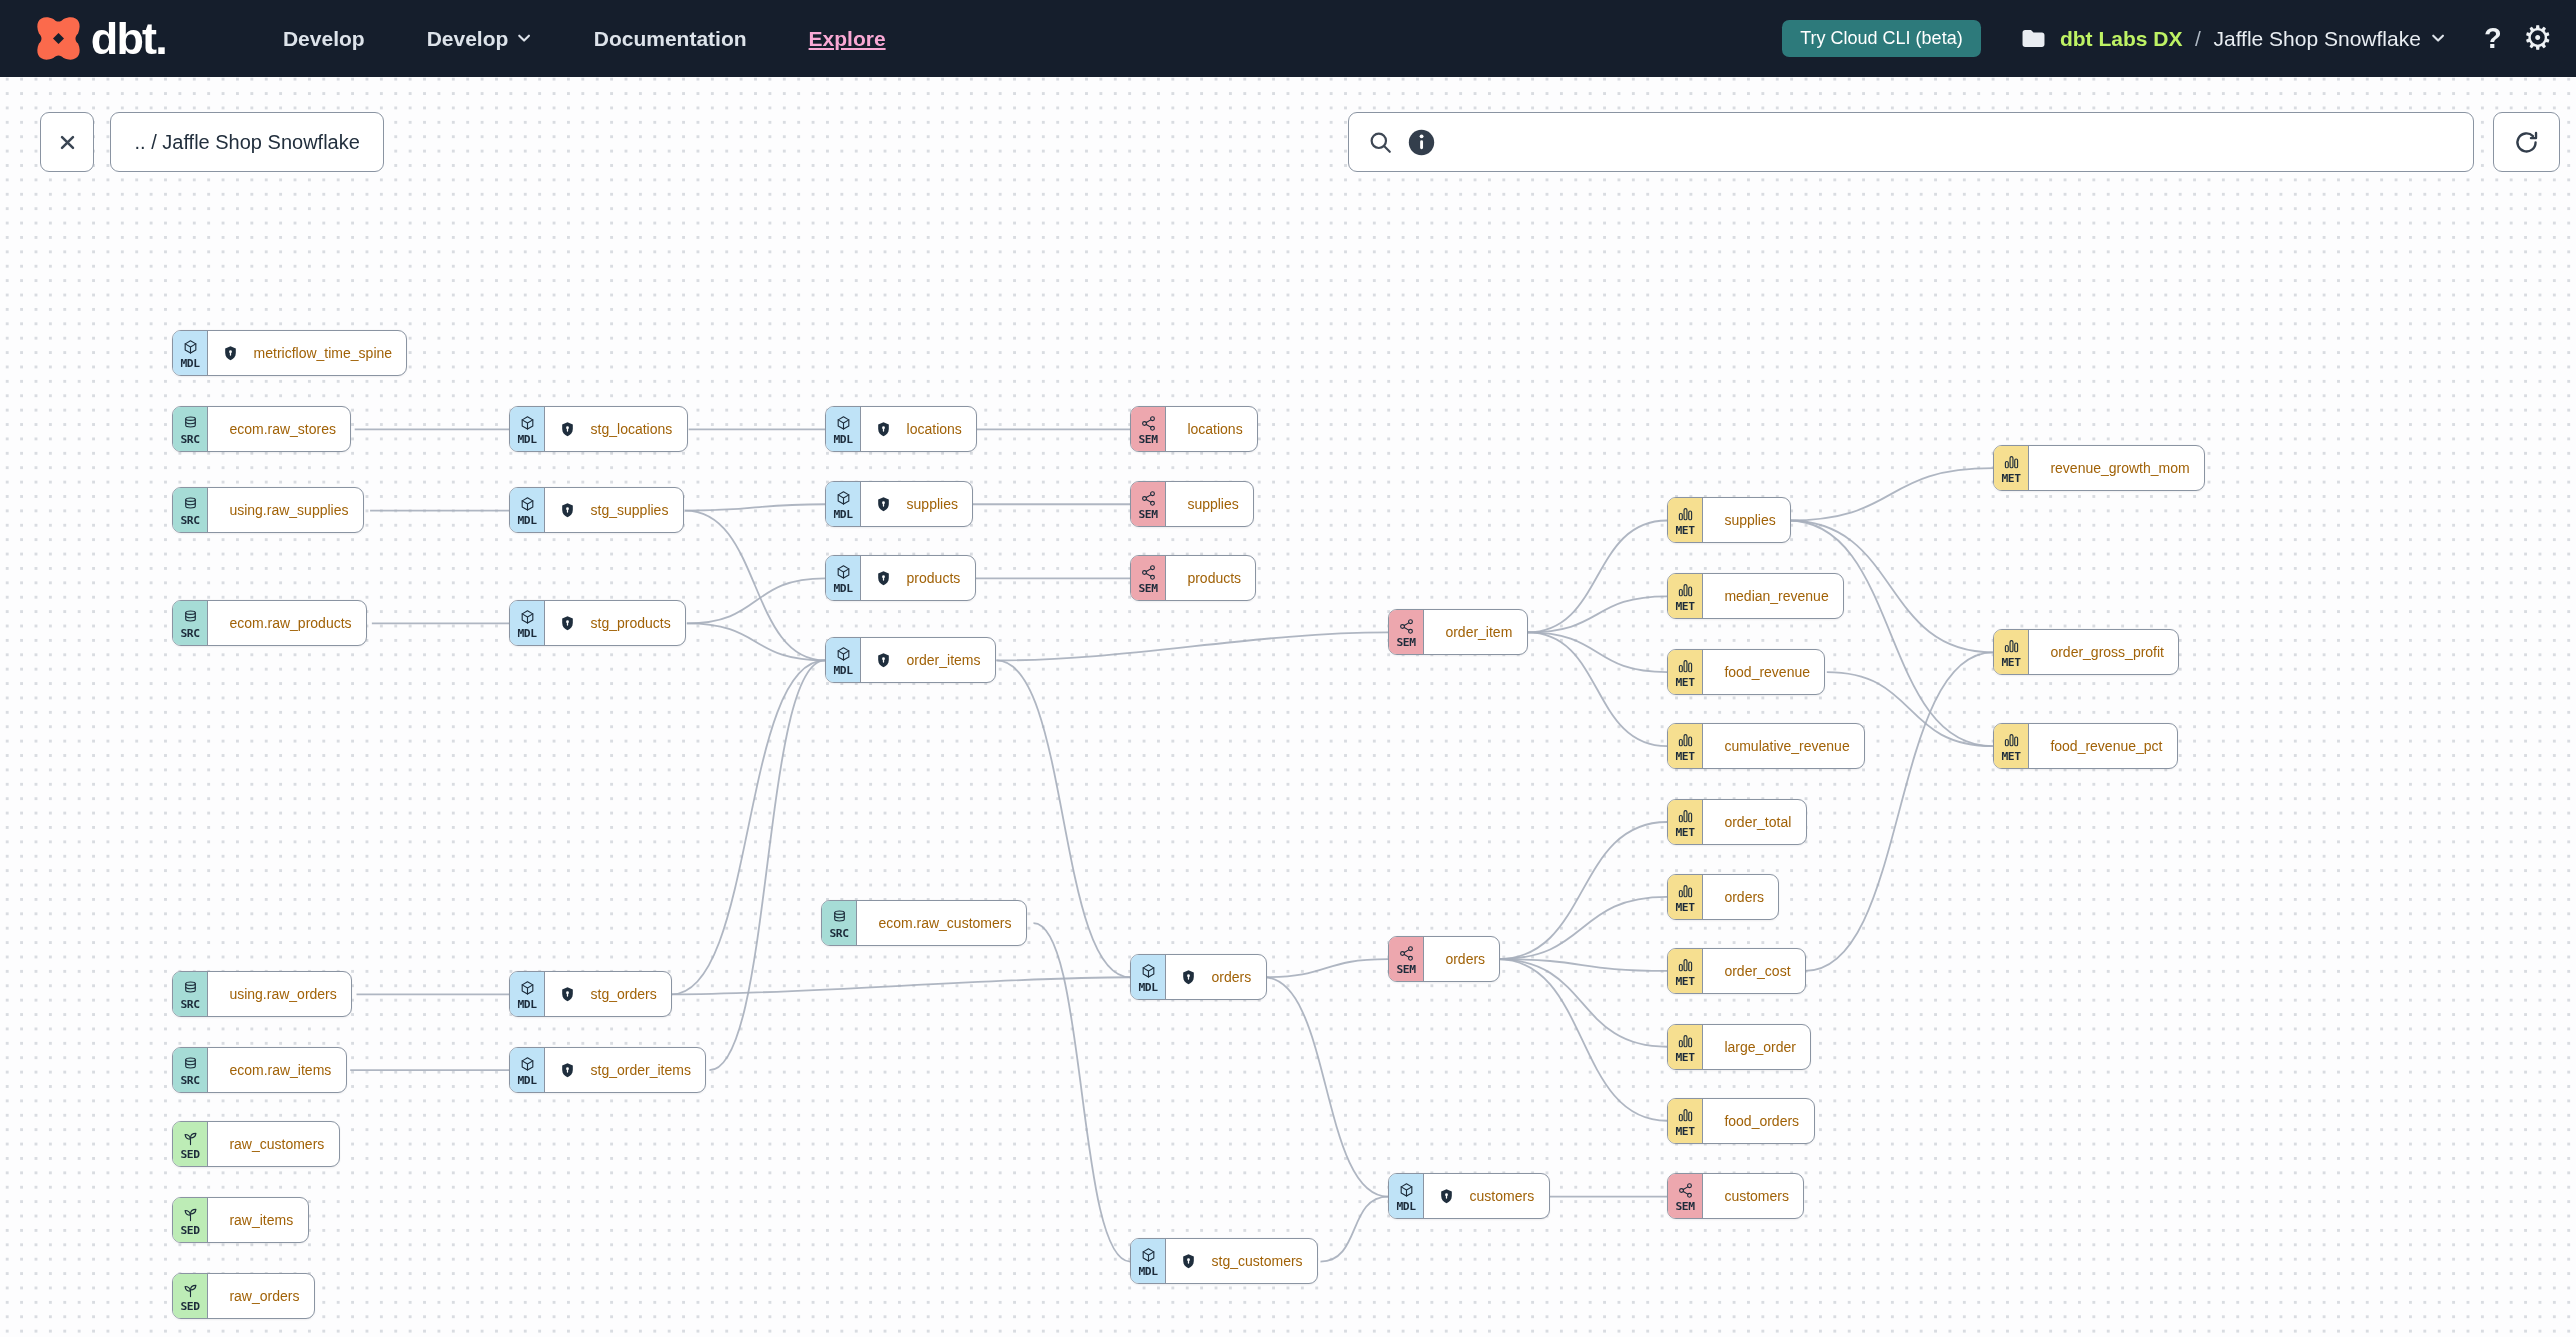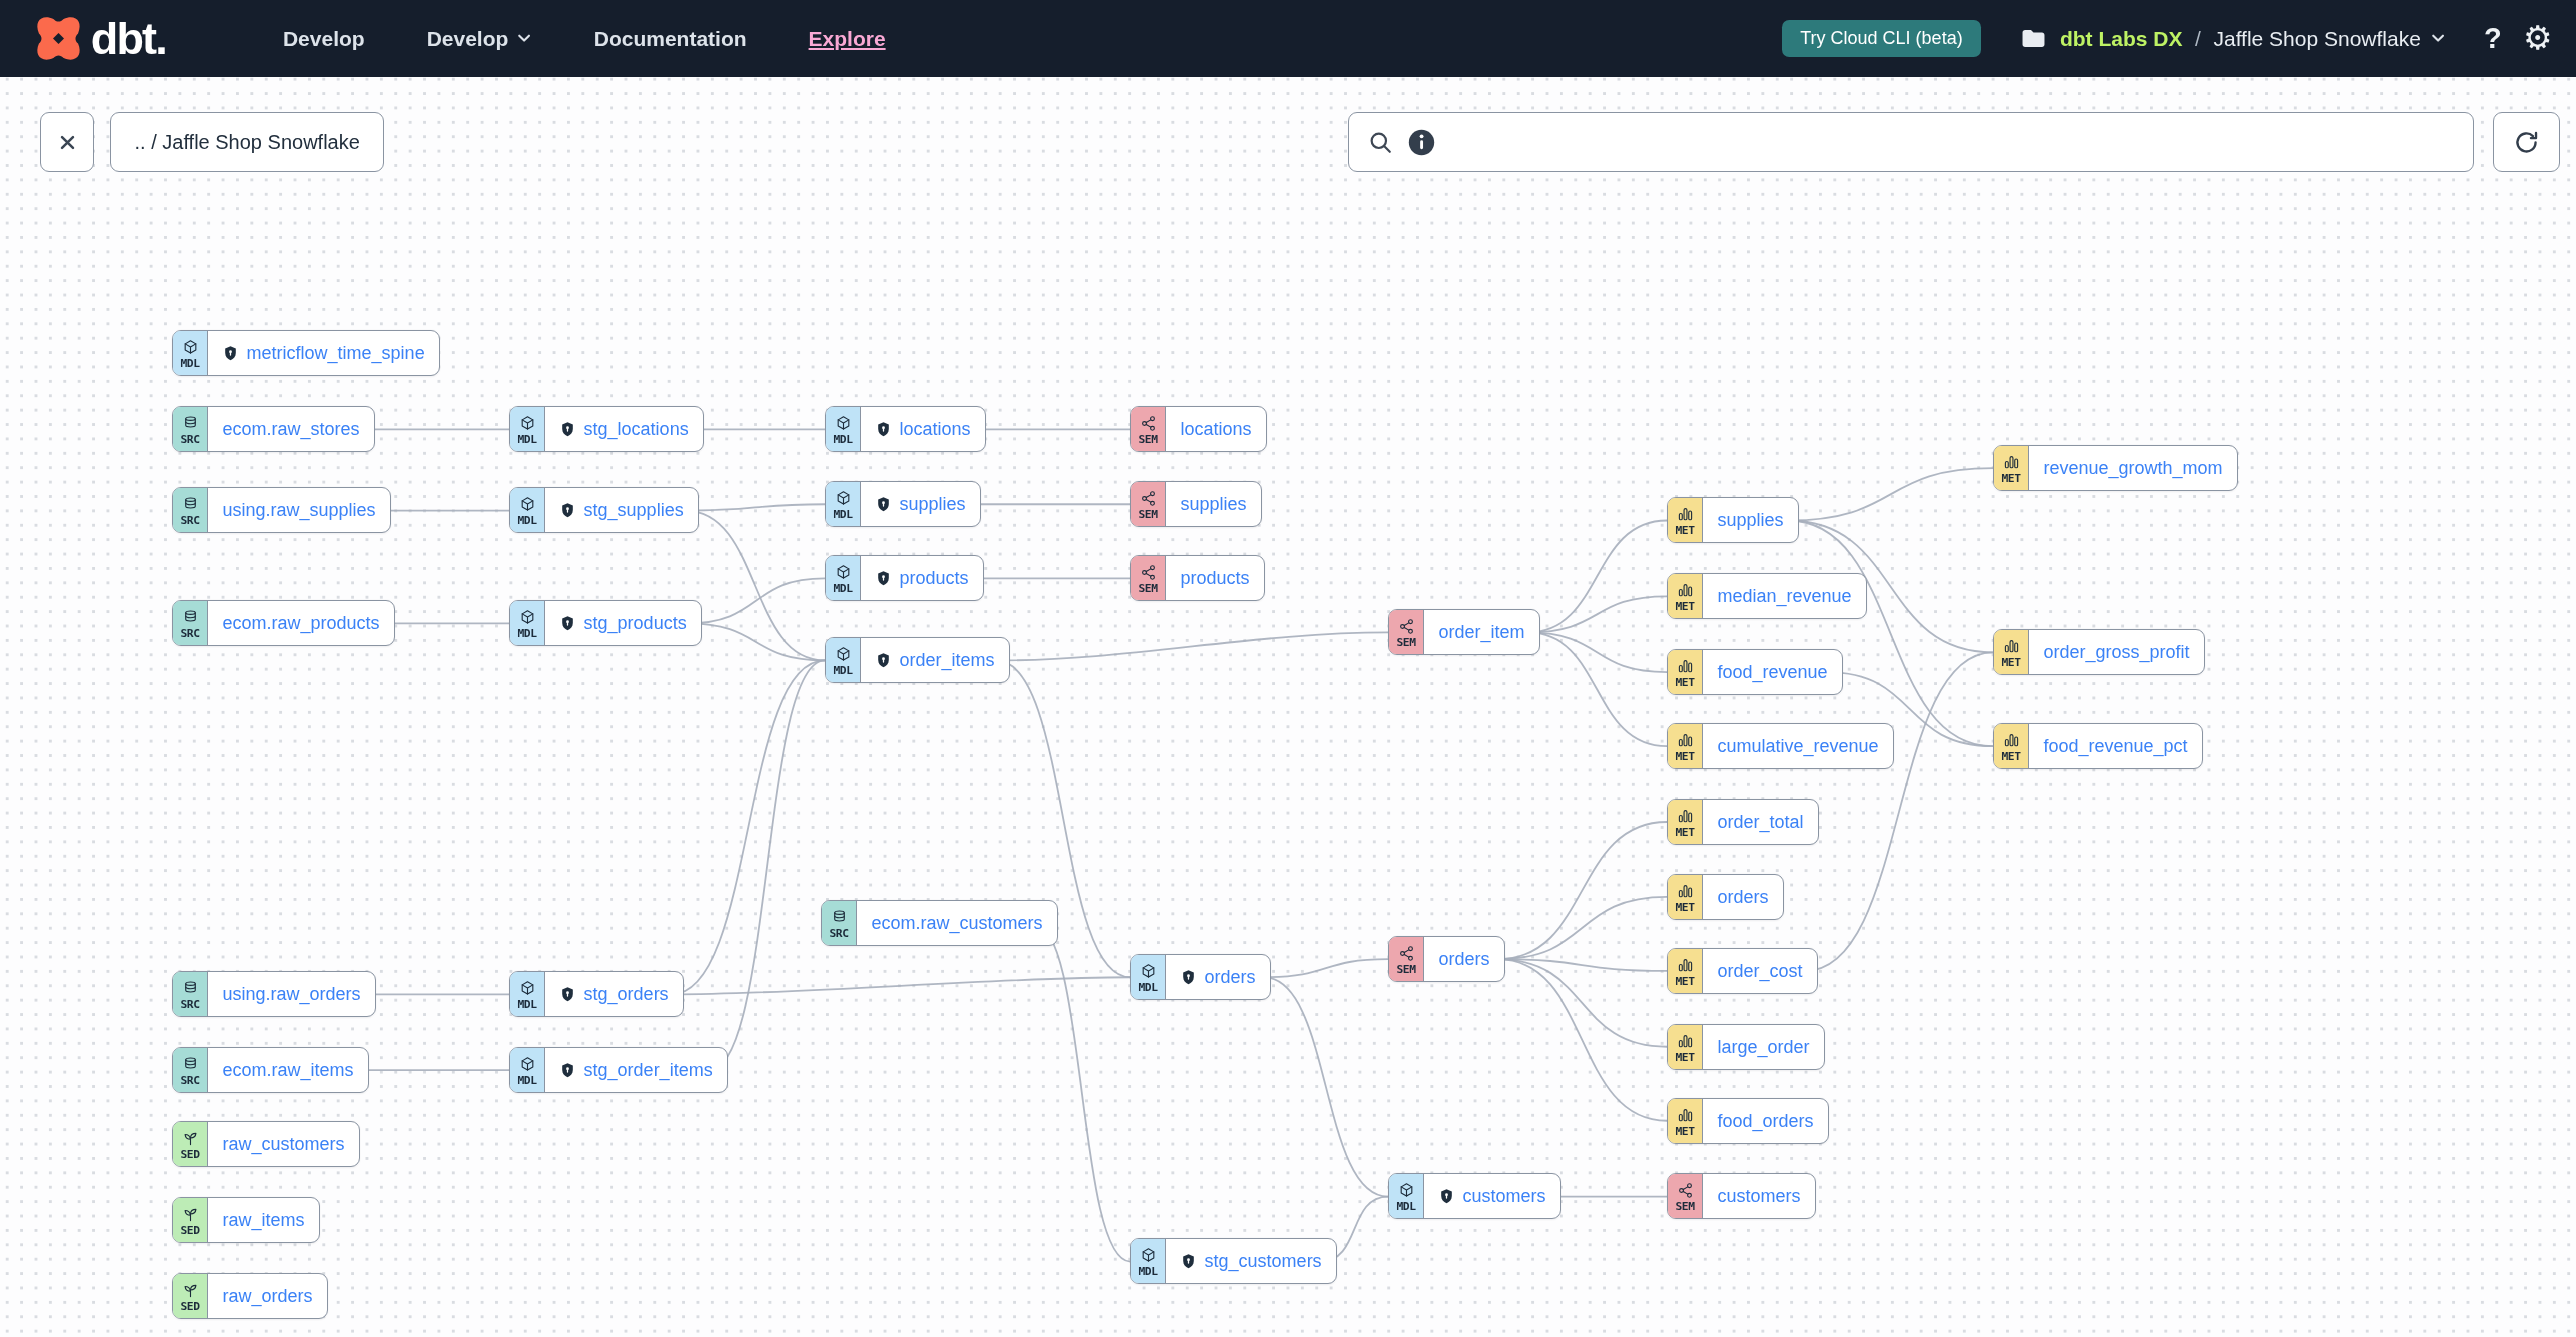--- a/index.html
+++ b/index.html
@@ -73,21 +73,21 @@
     align-items:center; justify-content:center; gap:1.8px;
     border-right:1.4px solid #8a94a2; border-radius:7.2px 0 0 7.2px; padding-top:1.8px; }
   .bicon { display:block; height:17px; }
   .bicon svg { width:17px; height:17px; display:block; stroke:#1c2b3a;
     stroke-width:2.1; fill:none; stroke-linecap:round; stroke-linejoin:round; }
   .btype { font-family:"DejaVu Sans Mono", monospace; font-size:11.3px;
     font-weight:700; color:#1c2b3a; letter-spacing:-0.5px; line-height:1; }
   .nlabel-wrap { display:flex; align-items:center; gap:7.2px; padding:0 14.4px; }
   .shield { display:block; height:17px; }
   .shield svg { width:17px; height:17px; display:block; }
-  .nlabel { font-size:18px; font-weight:500; color:#3b82f6; }
+  .nlabel { font-size:14px; font-weight:500; color:#a16207;margin-left:7px; }
 </style>
 </head>
 <body>
 
 <div id="canvas">
   <svg id="edge-layer" width="2576" height="1338" viewBox="0 0 2854 1482">
       <path d="M393 475.5 C487.05 475.5 469.95 475.5 564 475.5"></path>
       <path d="M410 565.5 C494.7 565.5 479.3 565.5 564 565.5"></path>
       <path d="M412 690.5 C495.6 690.5 480.4 690.5 564 690.5"></path>
       <path d="M395 1101.5 C487.95 1101.5 471.05 1101.5 564 1101.5"></path>

